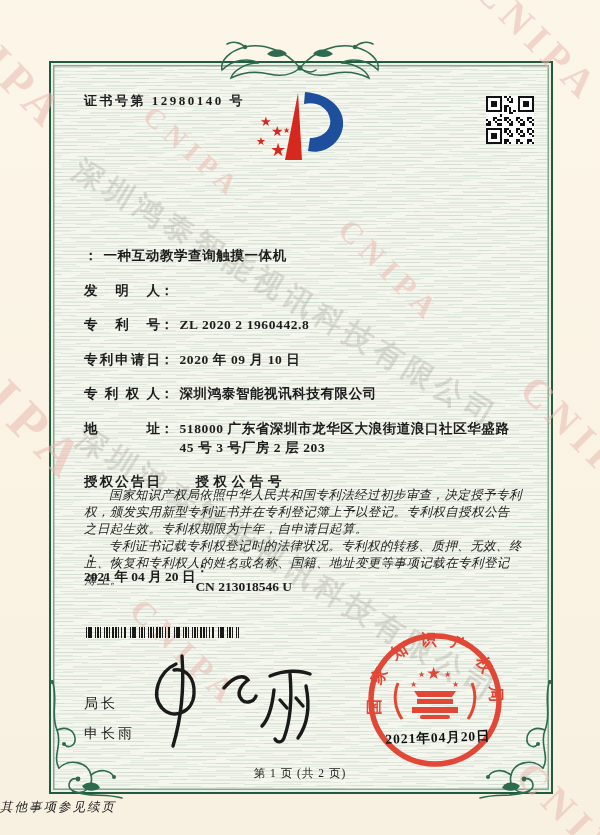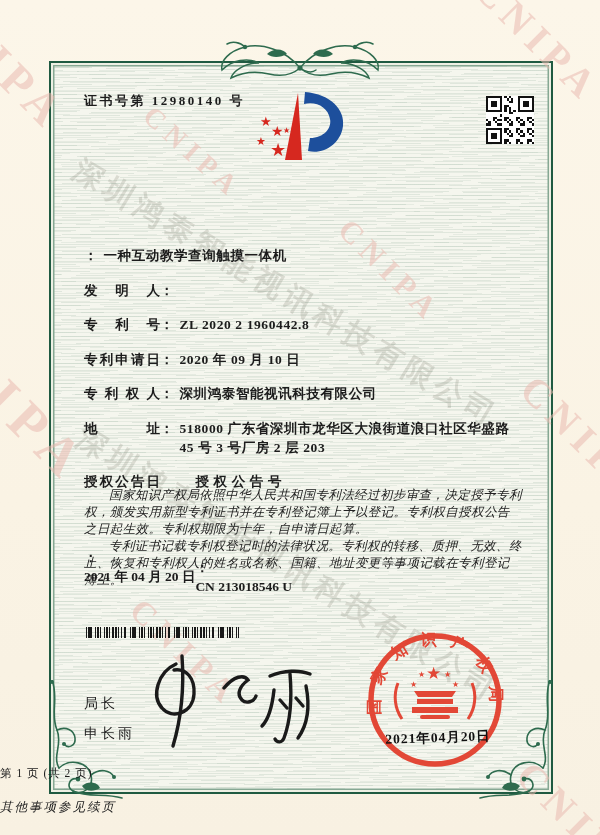--- a/index.html
+++ b/index.html
@@ -60,21 +60,21 @@
     background:repeating-linear-gradient(90deg,
       #191919 0 1.2px, transparent 1.2px 2.4px,
       #191919 2.4px 4.6px, transparent 4.6px 5.4px,
       #191919 5.4px 6.2px, transparent 6.2px 8.8px);}
   .signer{position:absolute; left:84px; top:688px; font-family:"Liberation Sans","DejaVu Sans",sans-serif;
           font-size:14px; font-weight:400; letter-spacing:3px; line-height:30px; color:#222;}
   .signature{position:absolute; left:138px; top:650px;}
   .seal{position:absolute; left:362px; top:627px;}
   .seal-date{position:absolute; left:352px; top:729px; width:172px; text-align:center;
              font-size:13.5px; font-weight:700; letter-spacing:1px; color:#111; transform:rotate(-2deg);}
-  .page-footer{position:absolute; left:0; right:0; top:766px; font-size:11.5px; letter-spacing:1px;}
+  .page-footer{position:absolute; left:0; right:0; top:766px; text-align:center; font-size:11.5px; letter-spacing:1px;}
   .note{position:absolute; left:0; right:0; top:799px; font-size:12.5px;
         font-style:italic; letter-spacing:2px; color:#222;}
 </style>
 </head>
 <body>
 
 <div class="page">
 
   <div class="wm wm-co c1">深圳鸿泰智能视讯科技有限公司</div>
   <div class="wm wm-co c2">深圳鸿泰智能视讯科技有限公司</div>

